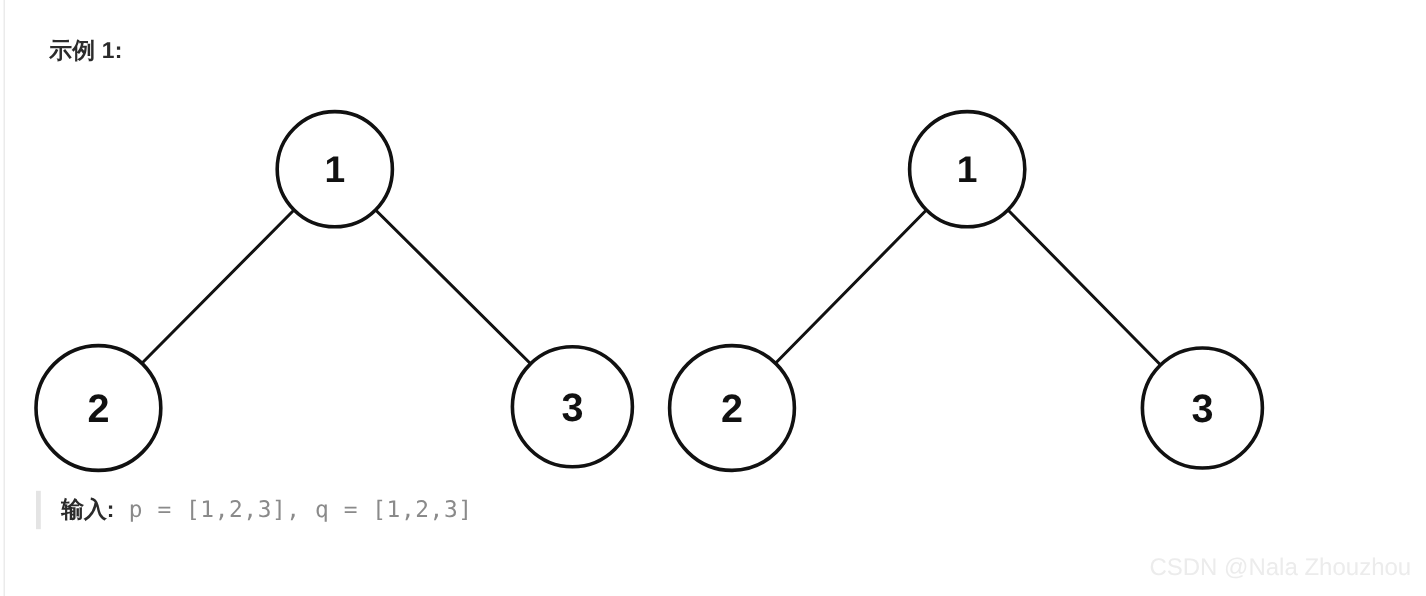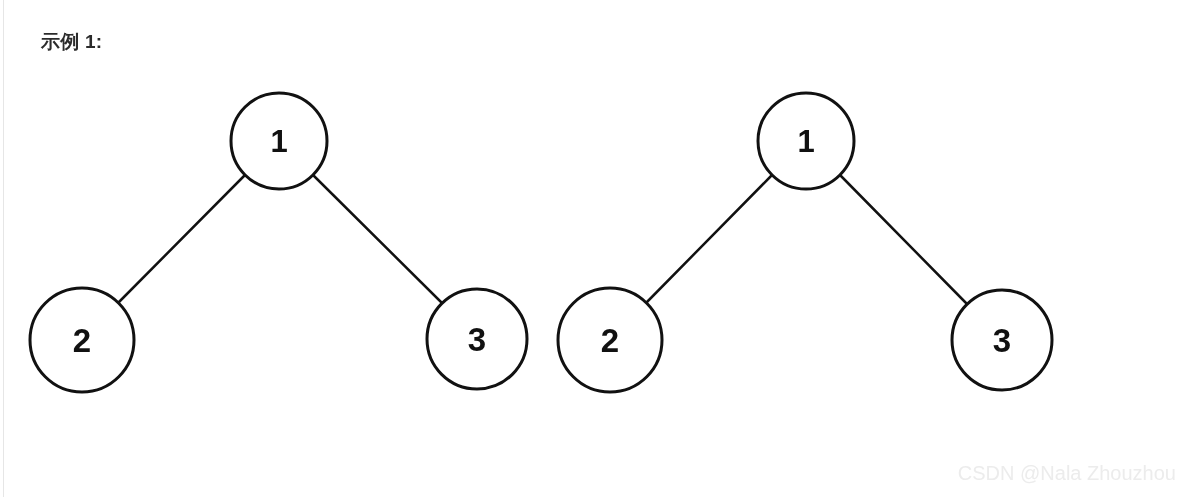--- a/index.html
+++ b/index.html
@@ -130,15 +130,18 @@
 
       <g>
         <circle cx="1002" cy="270" r="50" fill="#ffffff" stroke="#111111" stroke-width="3"></circle>
         <text x="1002" y="270" text-anchor="middle" dominant-baseline="central" font-family="Liberation Sans, sans-serif" font-size="33" font-weight="bold" fill="#111111">3</text>
       </g>
     </g>
   </svg>
 </div>
 
 <div class="io-block">
+  <div class="io-line">
+    <span class="io-label">输入:</span><span class="io-value">&nbsp;</span><span class="io-value">p = [1,2,3], q = [1,2,3]</span>
+  </div>
 </div>
 
 <div class="watermark">CSDN @Nala Zhouzhou</div>
 
 </body></html>

